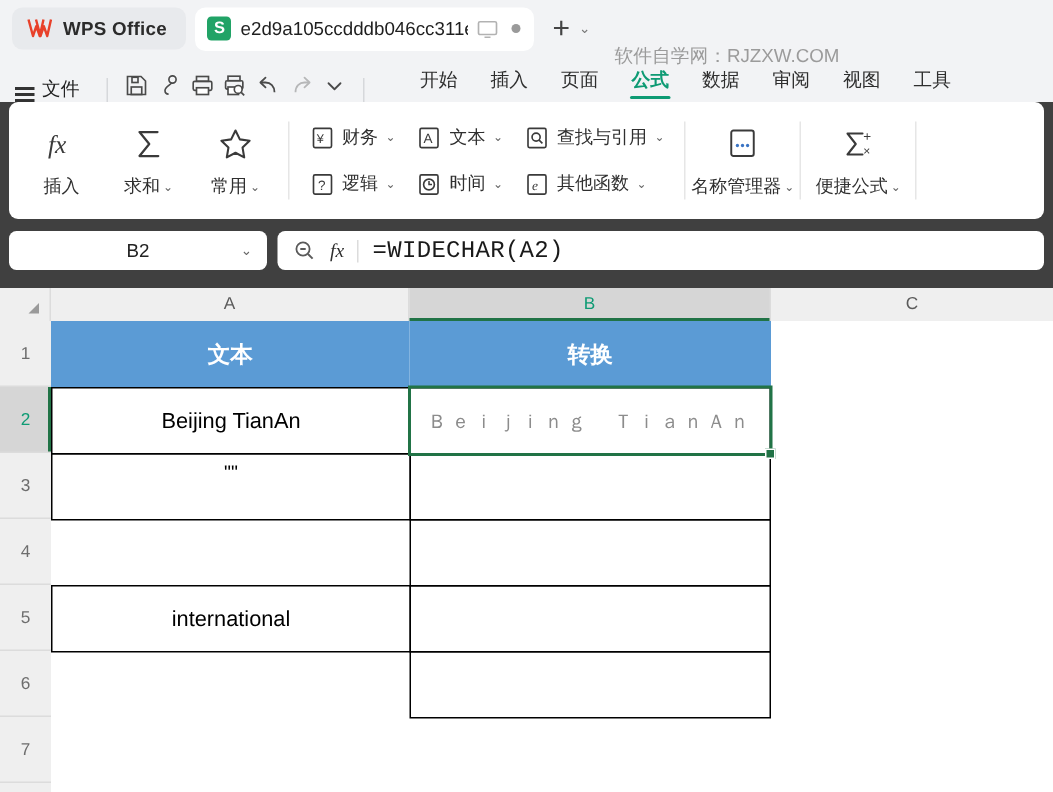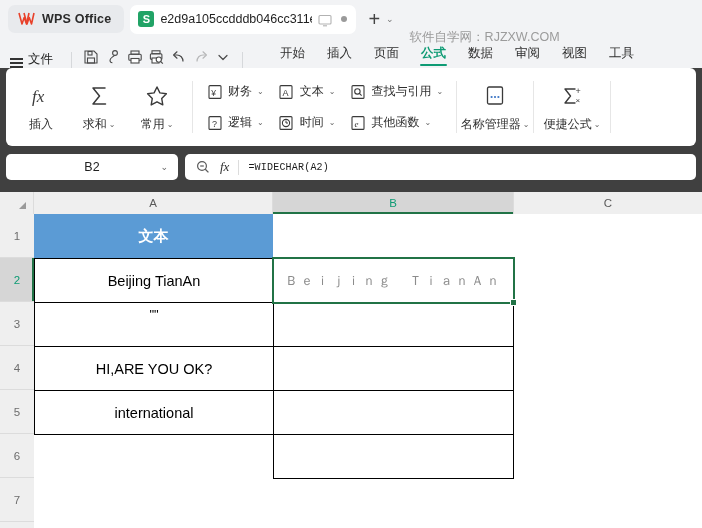--- a/index.html
+++ b/index.html
@@ -103,21 +103,21 @@
     font-size: 12.5px; color: #222;
   }
   .namebox .nb-caret { position: absolute; right: 10px; font-size: 9px; color: #666; }
   .fxwrap {
     flex: 1; height: 26px; background: #fff; border-radius: 5px;
     display: flex; align-items: center; padding-left: 10px; gap: 9px;
   }
   .fx-ico { width: 16px; height: 16px; flex:none;}
   .fx-f { font-size: 13px; font-style: italic; font-family: "Liberation Serif", serif; color: #2f2f2f; }
   .fx-div { width: 1px; height: 15px; background: #dcdcdc; }
-  .fx-text { font-size: 10px; font-family: "Liberation Mono", monospace; color: #1a1a1a; letter-spacing: .2px;}
+  .fx-text { font-size: 16px; font-family: "Liberation Mono", monospace; color: #1a1a1a; letter-spacing: .2px;}
 
   
   .gridzone { position: absolute; left: 0; top: 192px; width: 702px; height: 336px; background: #fff; }
   .colhead { position: absolute; left: 0; top: 0; height: 22px; width: 702px; background: #efefef; }
   .ch {
     position: absolute; top: 0; height: 22px; line-height: 22px; text-align: center;
     font-size: 11.5px; color: #5a5a5a; border-right: 1px solid #dcdcdc;
   }
   .ch.sel { background: #d6d6d6; color: #0e9b74; font-weight: normal; }
   .ch.sel::after { content:""; position:absolute; left:0; right:0; bottom:0; height:2px; background:#217346;}
@@ -436,28 +436,28 @@
       <div class="rh" style="top:88px;  height:44px;">3</div>
       <div class="rh" style="top:132px; height:44px;">4</div>
       <div class="rh" style="top:176px; height:44px;">5</div>
       <div class="rh" style="top:220px; height:44px;">6</div>
       <div class="rh" style="top:264px; height:44px;">7</div>
     </div>
 
     <div class="cells">
 
       <div class="cell hdr" style="left:0px;   top:0px;  width:239px; height:44px;">文本</div>
+      <div class="cell hdr" style="left:239px; top:0px;  width:241px; height:44px;">转换</div>
 
       <div class="cell bordered wide" style="left:239px; top:44px; width:241px; height:45px;">Ｂｅｉｊｉｎｇ　ＴｉａｎＡｎ</div>
       <div class="cell bordered" style="left:0px;   top:44px; width:240px; height:45px;">Beijing TianAn</div>
 
       <div class="cell bordered" style="left:0px;   top:88px; width:240px; height:45px; font-size:13px; align-items:flex-start; padding-top:4px;">""</div>
       <div class="cell bordered" style="left:239px; top:88px; width:241px; height:45px;"></div>
 
-      <div class="cell bordered" style="left:0px;   top:132px; width:240px; height:45px;">HI,ARE YOU OK?</div>
       <div class="cell bordered" style="left:239px; top:132px; width:241px; height:45px;"></div>
 
       <div class="cell bordered" style="left:0px;   top:176px; width:240px; height:45px;">international</div>
       <div class="cell bordered" style="left:239px; top:176px; width:241px; height:45px;"></div>
 
       <div class="cell bordered" style="left:239px; top:220px; width:241px; height:45px;"></div>
 
       <div class="selbox" style="left:238px; top:43px; width:243px; height:47px;"></div>
       <div class="fillhandle" style="left:476px; top:85px;"></div>
     </div>

